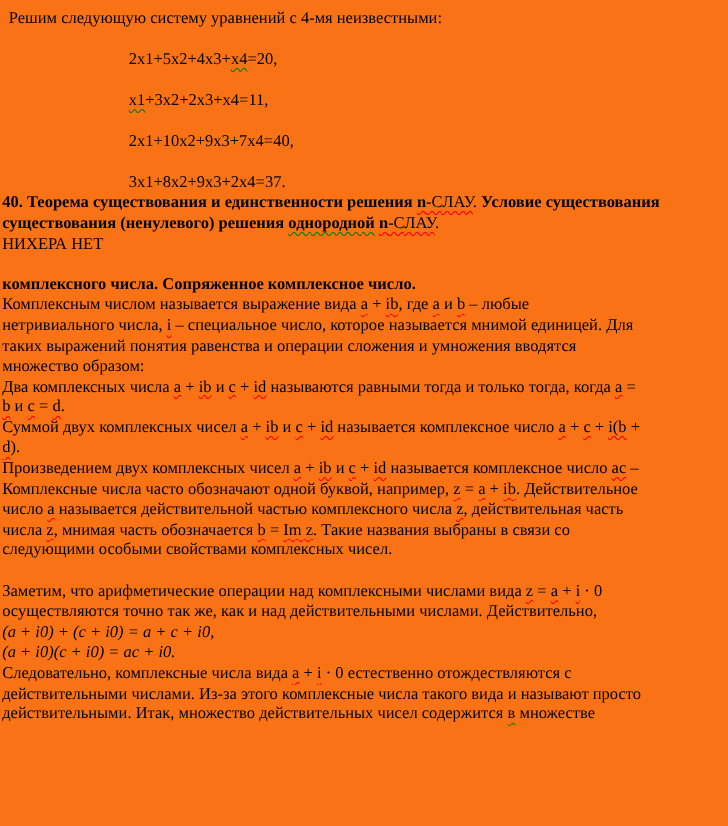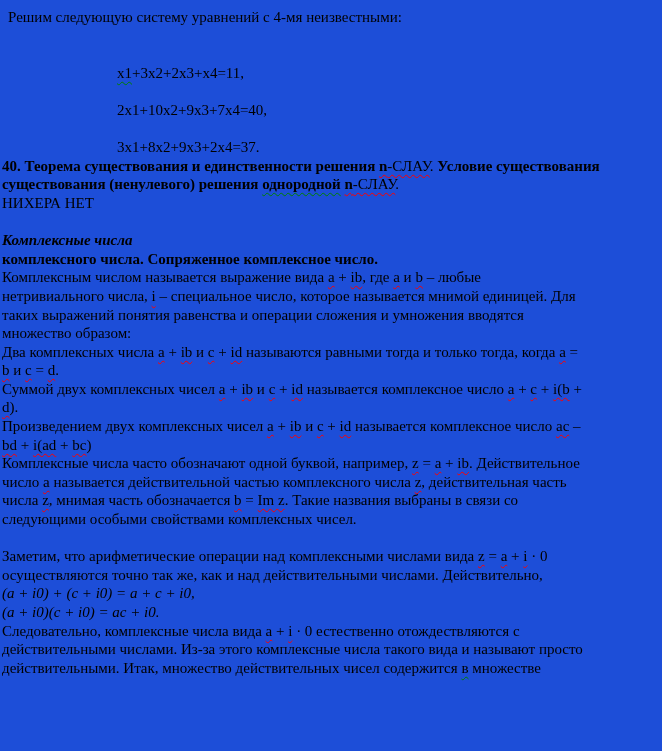--- a/index.html
+++ b/index.html
@@ -45,45 +45,44 @@
     text-decoration-style: wavy;
     text-decoration-color: #008000;
     text-decoration-thickness: 1px;
     text-underline-offset: 3px;
     text-decoration-skip-ink: none;
   }
 </style>
 </head>
 <body>
 
-<div class="page" id="document-page" style="background: #1d4ed8; color: rgb(0, 0, 0);">
+<div class="page" id="document-page" style="background: #f97316; color: rgb(0, 0, 0);">
     <div class="line indent"><span class="seg">Решим следующую систему уравнений с 4-мя неизвестными:</span></div>
     <div class="line blank">&nbsp;</div>
+    <div class="line equation"><span class="seg">2x1+5x2+4x3+</span><span class="seg u-green">x4</span><span class="seg">=20,</span></div>
     <div class="line blank">&nbsp;</div>
     <div class="line equation"><span class="seg u-green">x1</span><span class="seg">+3x2+2x3+x4=11,</span></div>
     <div class="line blank">&nbsp;</div>
     <div class="line equation"><span class="seg">2x1+10x2+9x3+7x4=40,</span></div>
     <div class="line blank">&nbsp;</div>
     <div class="line equation"><span class="seg">3x1+8x2+9x3+2x4=37.</span></div>
     <div class="line"><span class="seg b">40. Теорема существования и единственности решения </span><span class="seg b u-red">n</span><span class="seg u-red">-СЛАУ</span><span class="seg">. </span><span class="seg b">Условие существования</span></div>
     <div class="line"><span class="seg b">существования (ненулевого) решения </span><span class="seg b u-green">однородной</span><span class="seg b"> </span><span class="seg b u-red">n</span><span class="seg u-red">-СЛАУ</span><span class="seg">.</span></div>
     <div class="line"><span class="seg">НИХЕРА НЕТ</span></div>
     <div class="line blank">&nbsp;</div>
-    <div class="line"><span class="seg b i">Комплексные числа</span></div>
     <div class="line"><span class="seg b">комплексного числа. Сопряженное комплексное число.</span></div>
     <div class="line"><span class="seg">Комплексным числом называется выражение вида </span><span class="seg u-red">a</span><span class="seg"> + </span><span class="seg u-red">ib</span><span class="seg">, где </span><span class="seg u-red">a</span><span class="seg"> и </span><span class="seg u-red">b</span><span class="seg"> – любые</span></div>
     <div class="line"><span class="seg">нетривиального числа, </span><span class="seg u-red">i</span><span class="seg"> – специальное число, которое называется мнимой единицей. Для</span></div>
     <div class="line"><span class="seg">таких выражений понятия равенства и операции сложения и умножения вводятся</span></div>
     <div class="line"><span class="seg">множество образом:</span></div>
     <div class="line"><span class="seg">Два комплексных числа </span><span class="seg u-red">a</span><span class="seg"> + </span><span class="seg u-red">ib</span><span class="seg"> и </span><span class="seg u-red">c</span><span class="seg"> + </span><span class="seg u-red">id</span><span class="seg"> называются равными тогда и только тогда, когда </span><span class="seg u-red">a</span><span class="seg"> =</span></div>
     <div class="line"><span class="seg u-red">b</span><span class="seg"> и </span><span class="seg u-red">c</span><span class="seg"> = </span><span class="seg u-red">d</span><span class="seg">.</span></div>
     <div class="line"><span class="seg">Суммой двух комплексных чисел </span><span class="seg u-red">a</span><span class="seg"> + </span><span class="seg u-red">ib</span><span class="seg"> и </span><span class="seg u-red">c</span><span class="seg"> + </span><span class="seg u-red">id</span><span class="seg"> называется комплексное число </span><span class="seg u-red">a</span><span class="seg"> + </span><span class="seg u-red">c</span><span class="seg"> + </span><span class="seg u-red">i(b</span><span class="seg"> +</span></div>
     <div class="line"><span class="seg u-red">d</span><span class="seg">).</span></div>
     <div class="line"><span class="seg">Произведением двух комплексных чисел </span><span class="seg u-red">a</span><span class="seg"> + </span><span class="seg u-red">ib</span><span class="seg"> и </span><span class="seg u-red">c</span><span class="seg"> + </span><span class="seg u-red">id</span><span class="seg"> называется комплексное число </span><span class="seg u-red">ac</span><span class="seg"> –</span></div>
-    <div class="line"><span class="seg u-red">bd</span><span class="seg"> + </span><span class="seg u-red">i(ad</span><span class="seg"> + </span><span class="seg u-red">bc</span><span class="seg">)</span></div>
     <div class="line"><span class="seg">Комплексные числа часто обозначают одной буквой, например, </span><span class="seg u-red">z</span><span class="seg"> = </span><span class="seg u-red">a</span><span class="seg"> + </span><span class="seg u-red">ib</span><span class="seg">. Действительное</span></div>
     <div class="line"><span class="seg">число </span><span class="seg u-red">a</span><span class="seg"> называется действительной частью комплексного числа </span><span class="seg u-red">z</span><span class="seg">, действительная часть</span></div>
     <div class="line"><span class="seg">числа </span><span class="seg u-red">z</span><span class="seg">, мнимая часть обозначается </span><span class="seg u-red">b</span><span class="seg"> = </span><span class="seg u-red">Im z</span><span class="seg">. Такие названия выбраны в связи со</span></div>
     <div class="line"><span class="seg">следующими особыми свойствами комплексных чисел.</span></div>
     <div class="line blank">&nbsp;</div>
     <div class="line"><span class="seg">Заметим, что арифметические операции над комплексными числами вида </span><span class="seg u-red">z</span><span class="seg"> = </span><span class="seg u-red">a</span><span class="seg"> + </span><span class="seg u-red">i</span><span class="seg"> · 0</span></div>
     <div class="line"><span class="seg">осуществляются точно так же, как и над действительными числами. Действительно,</span></div>
     <div class="line"><span class="seg i">(a + i0) + (c + i0) = a + c + i0,</span></div>
     <div class="line"><span class="seg i">(a + i0)(c + i0) = ac + i0.</span></div>
     <div class="line"><span class="seg">Следовательно, комплексные числа вида </span><span class="seg u-red">a</span><span class="seg"> + </span><span class="seg u-red">i</span><span class="seg"> · 0 естественно отождествляются с</span></div>

